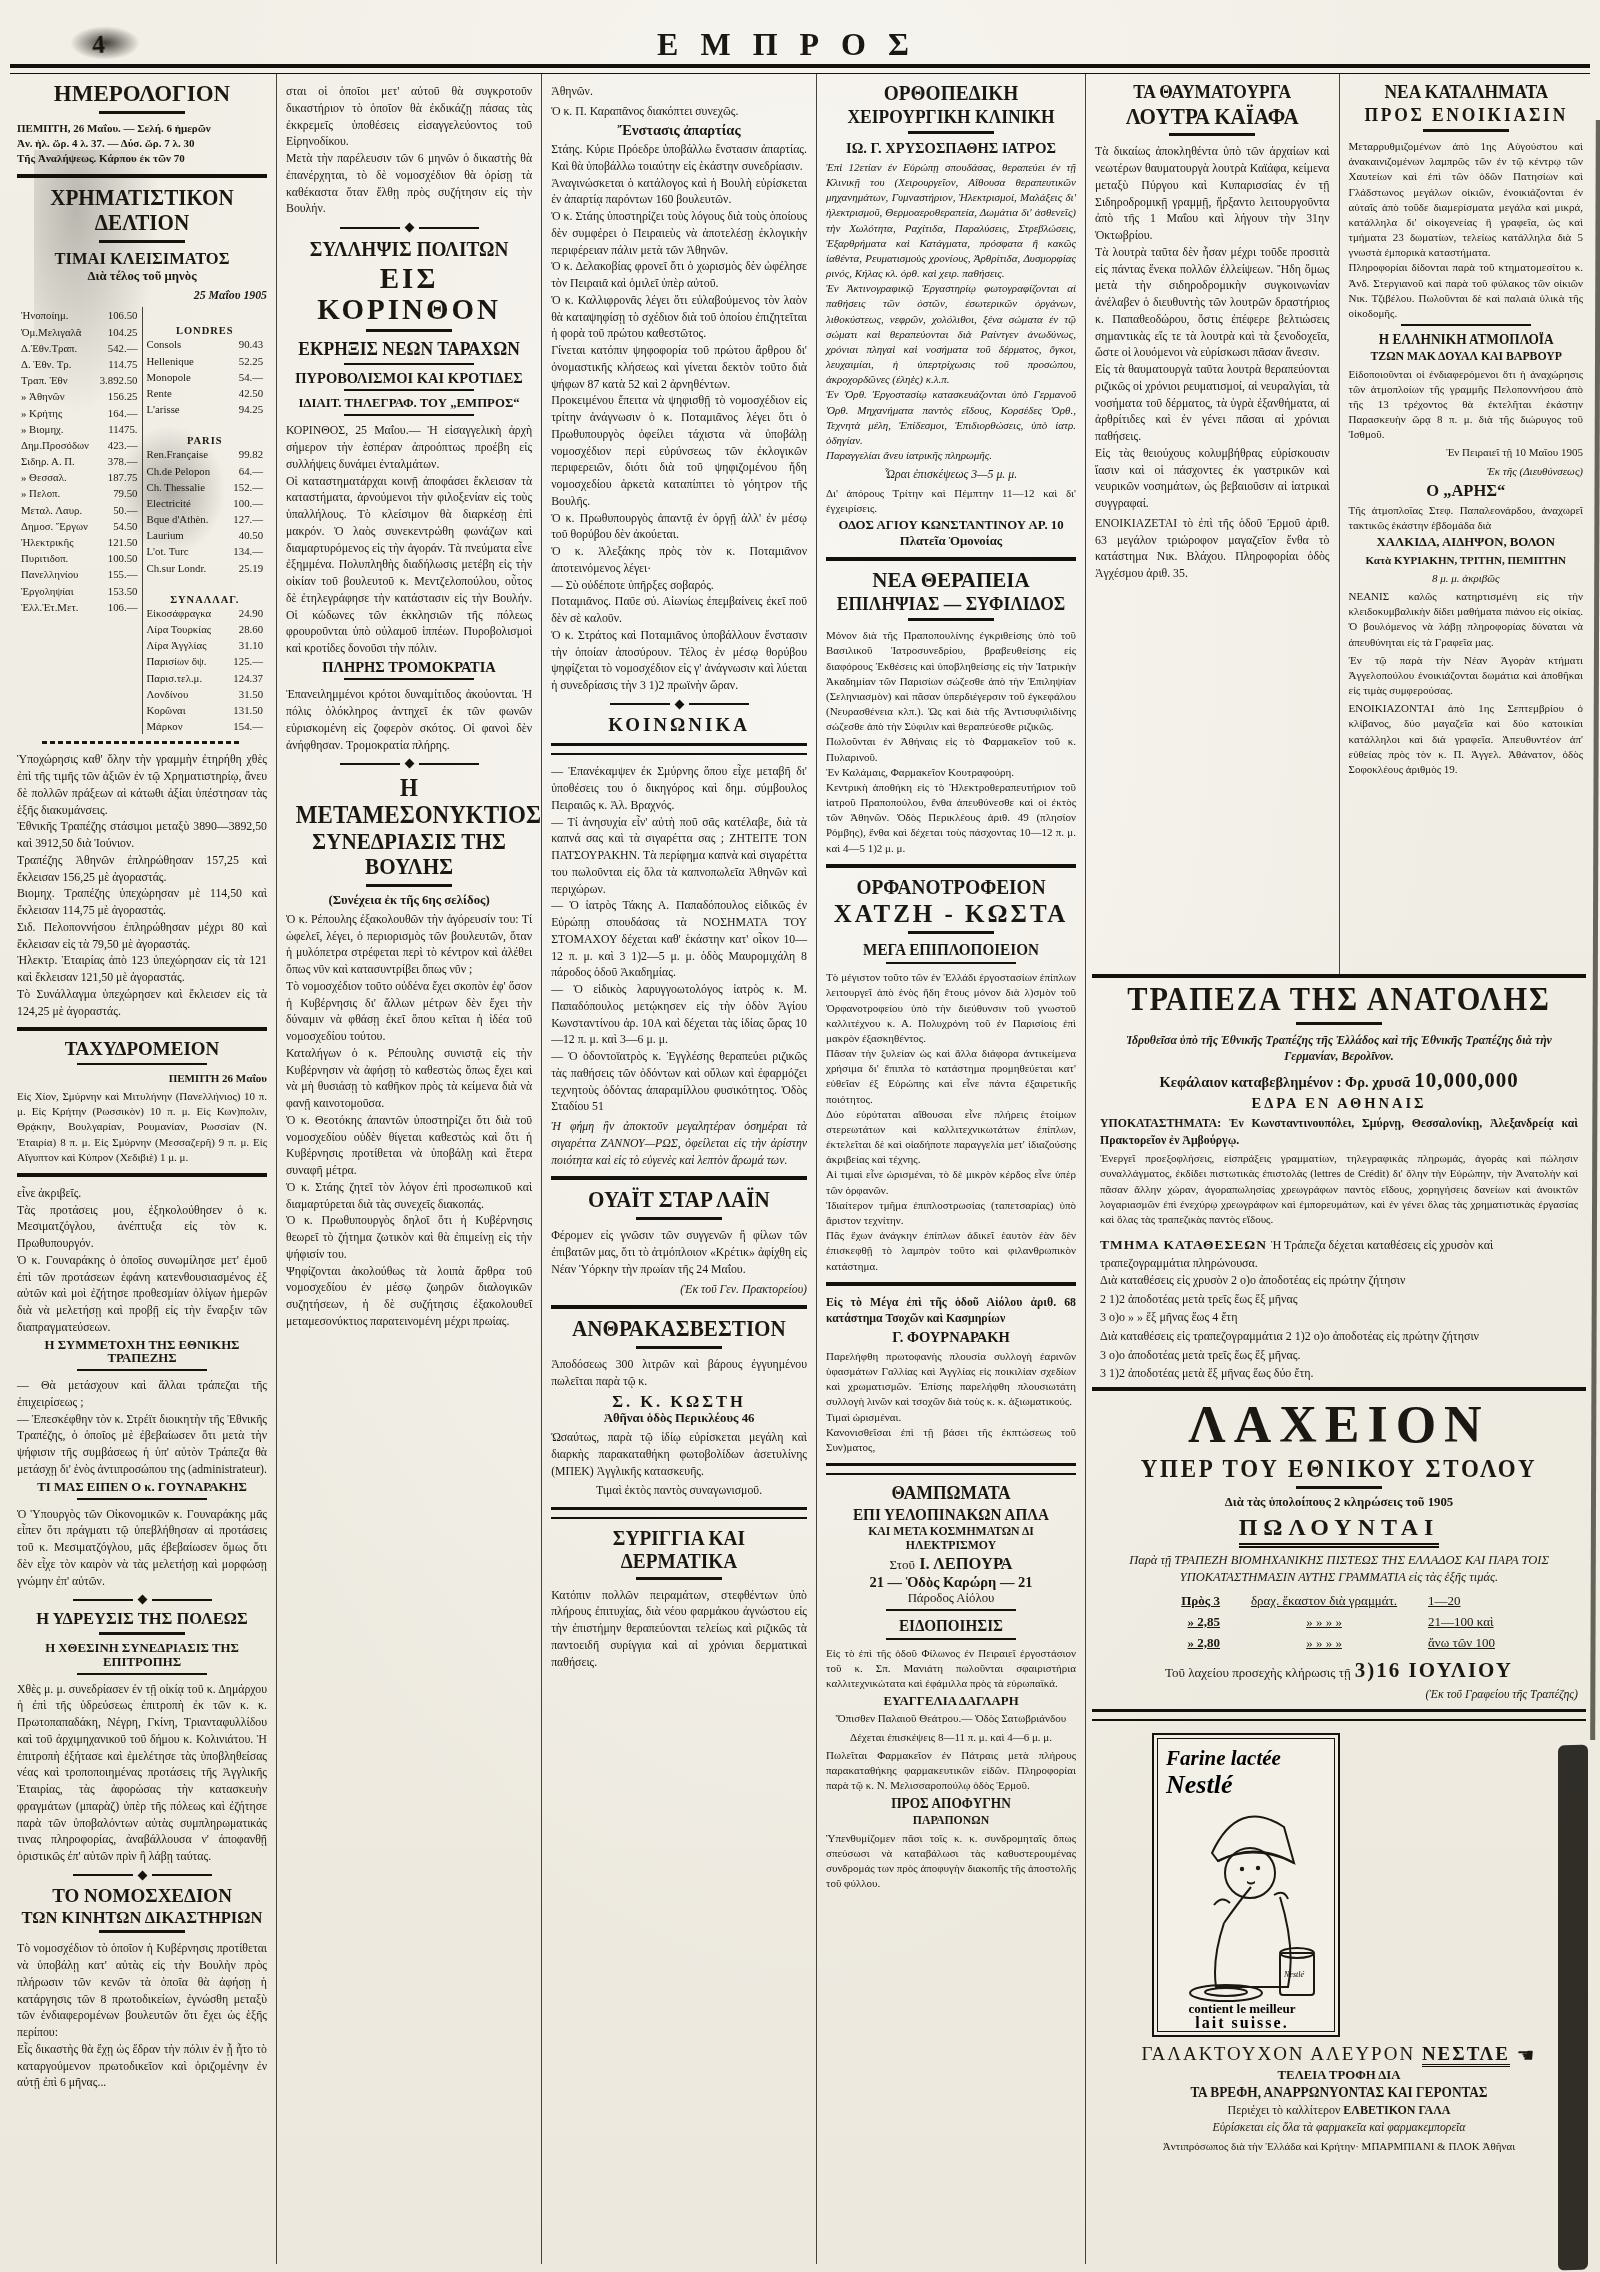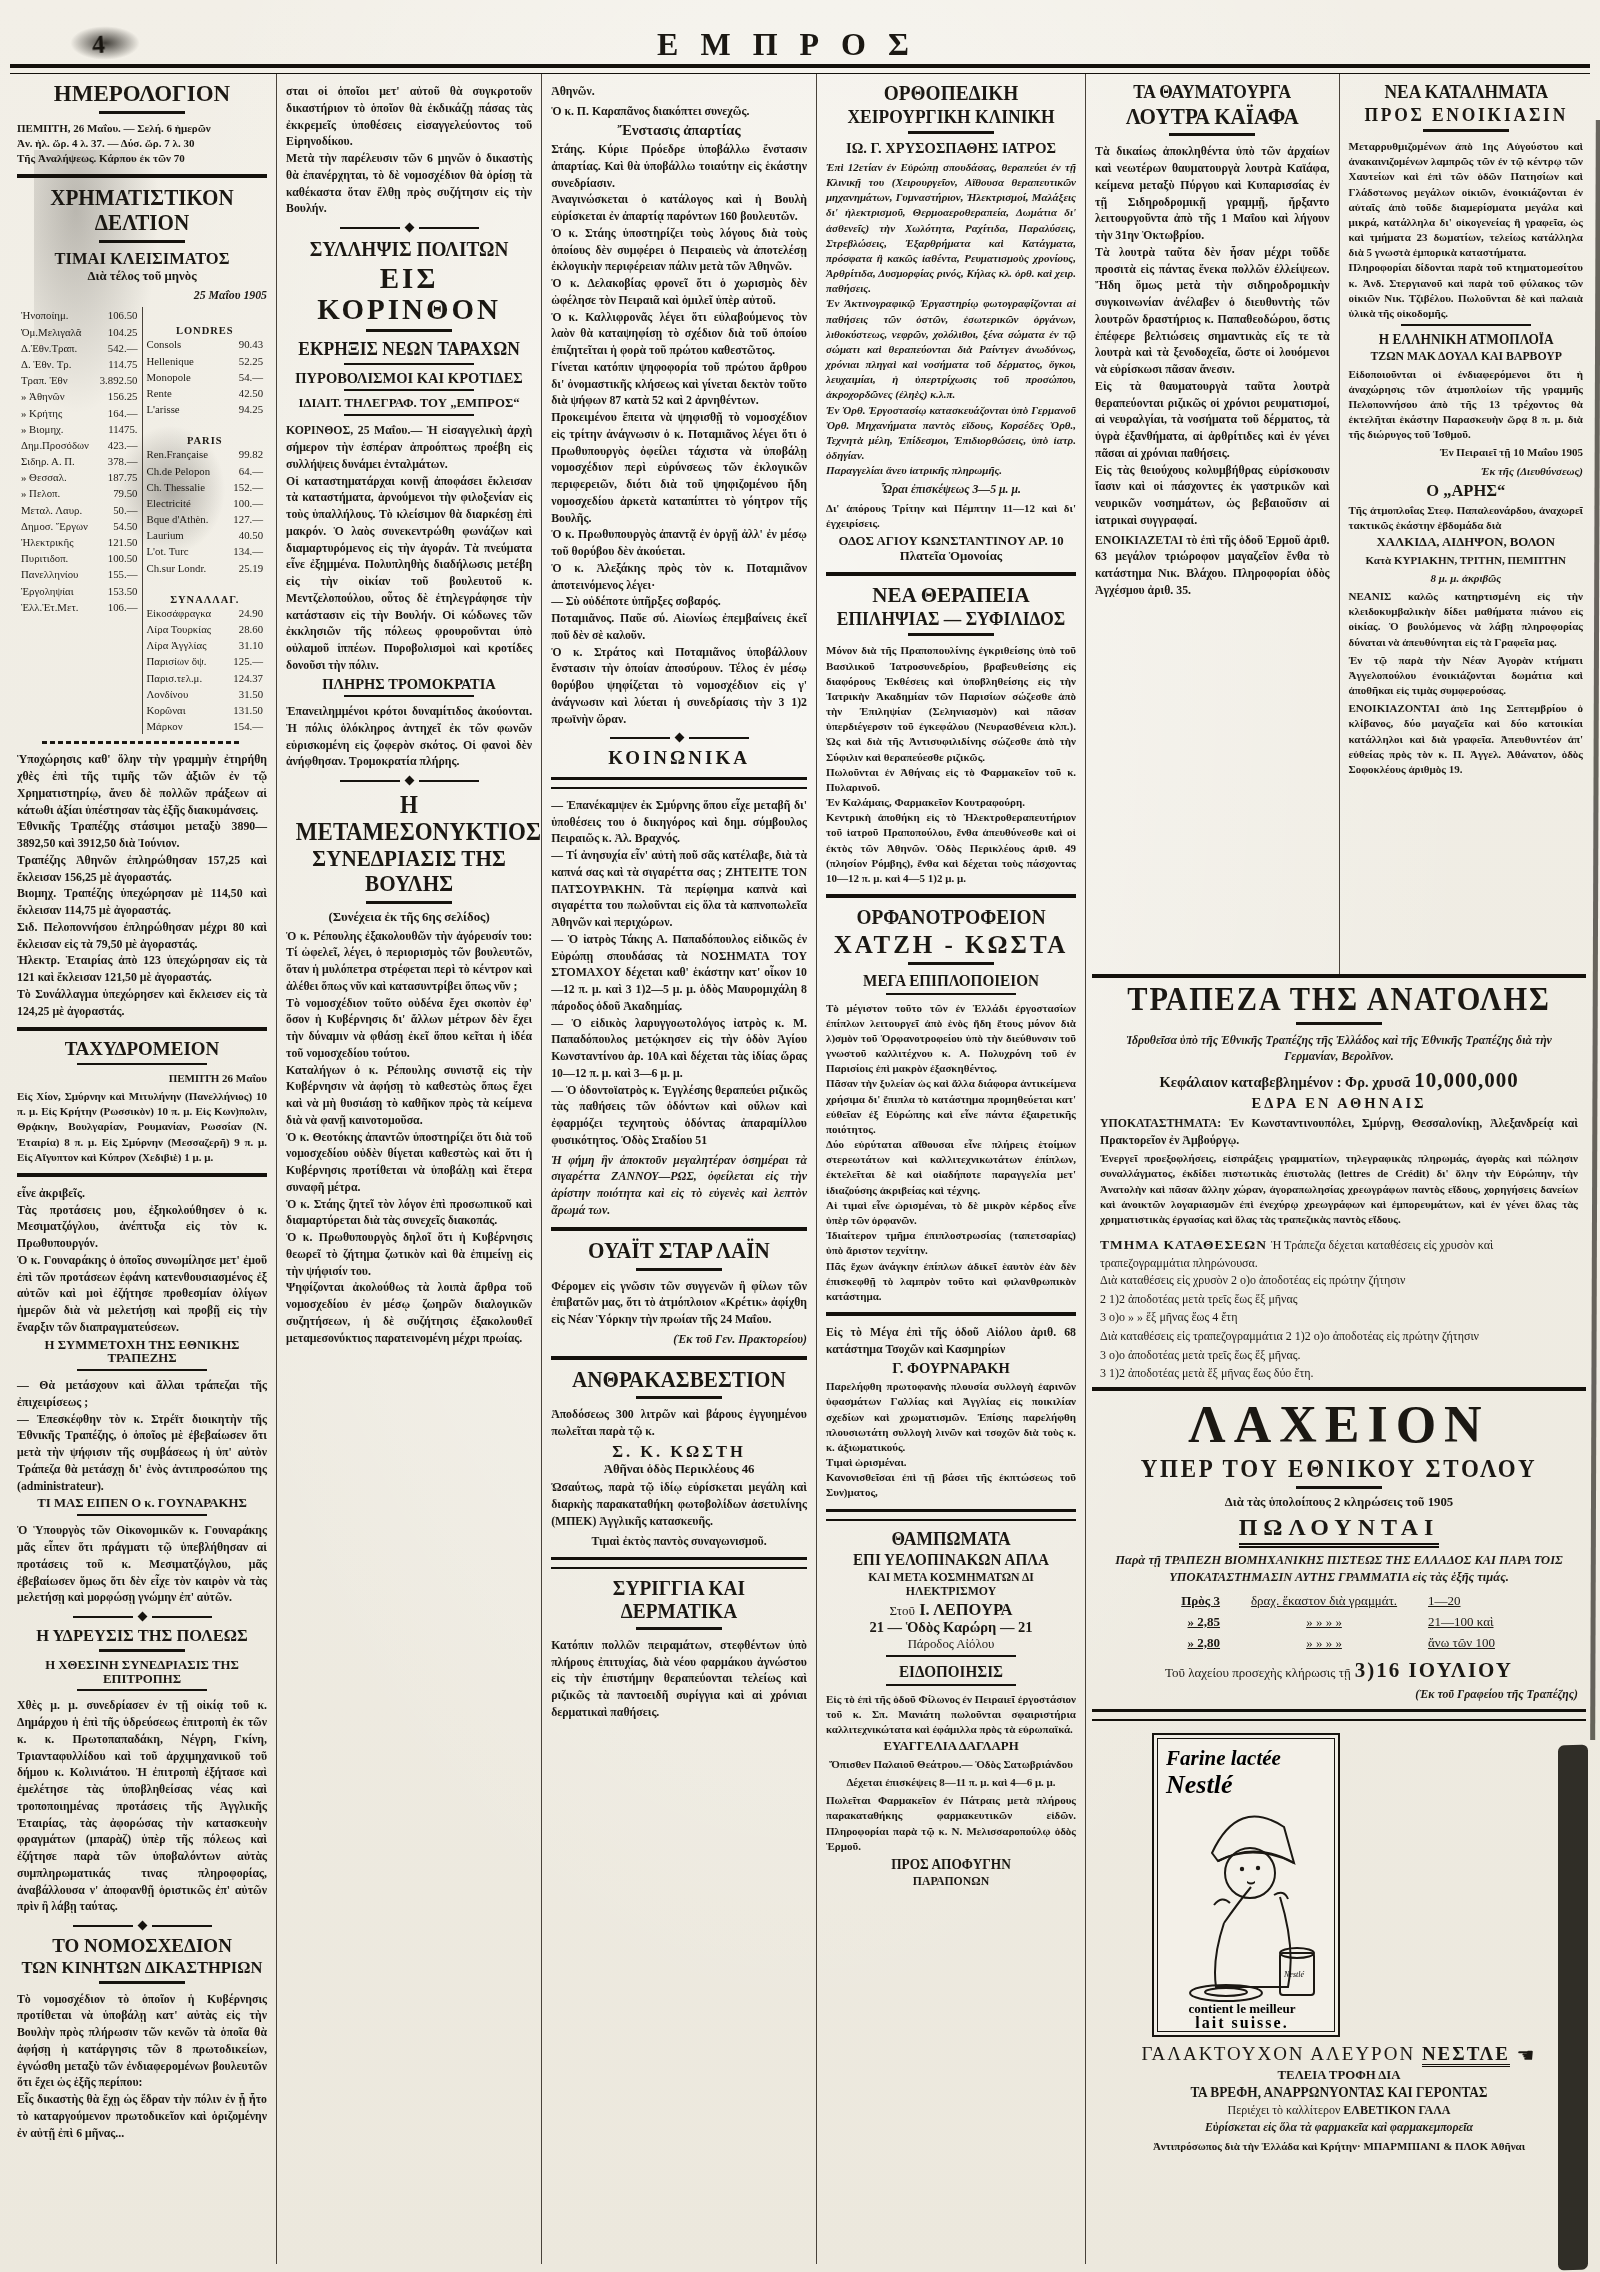--- a/index.html
+++ b/index.html
@@ -32,21 +32,21 @@
   .s13{font-size:12.8px;}
   .cond{transform:scaleX(.92);transform-origin:center;}
   .hr1{width:86px;height:3px;background:#16130e;margin:4px auto 7px;}
   .hr2{width:130px;height:2px;background:#16130e;margin:3px auto 6px;}
   .orn{display:flex;align-items:center;justify-content:center;gap:6px;margin:7px 0;}
   .orn .l{width:60px;height:2px;background:#16130e;}
   .orn .d{width:7px;height:7px;background:#16130e;transform:rotate(45deg);}
   .rule{height:4px;background:#14110c;margin:8px 0;}
   .ruleD{height:7px;border-top:3px solid #14110c;border-bottom:2px solid #14110c;margin:8px 0;}
   .wav{height:3px;margin:7px auto;width:80%;background:repeating-linear-gradient(90deg,#1b1813 0 5px,transparent 5px 8px);}
-  .bd{font-size:11.8px;line-height:1.42;text-align:justify;white-space:pre-line;margin:3px 0;font-weight:bold;}
+  .bd{font-size:11.8px;line-height:1.42;text-align:justify;white-space:pre-line;margin:3px 0;}
   .bds{font-size:11px;line-height:1.38;}
   .it{font-style:italic;}
   .ctr{text-align:center;}
   .rt{text-align:right;}
   .bold{font-weight:bold;}
   .fin{display:flex;font-size:10.8px;margin-top:4px;}
   .fin .half{flex:1;padding:0 4px;}
   .fin .half:first-child{border-right:1px solid #49423a;}
   .finhdr{text-align:center;font-weight:bold;font-size:10.5px;letter-spacing:1px;margin-top:18px;}
   .trow{display:flex;justify-content:space-between;line-height:1.5;}
@@ -453,20 +453,21 @@
       <div class="hr2"></div>
       <div class="dhead s17 cond">ΕΙΔΟΠΟΙΗΣΙΣ</div>
       <div class="hr2"></div>
       <div class="bd bds">Εἰς τὸ ἐπὶ τῆς ὁδοῦ Φίλωνος ἐν Πειραιεῖ ἐργοστάσιον τοῦ κ. Σπ. Μανιάτη πωλοῦνται σφαιριστήρια καλλιτεχνικώτατα καὶ ἐφάμιλλα πρὸς τὰ εὐρωπαϊκά.</div>
       <div class="dhead s13">ΕΥΑΓΓΕΛΙΑ ΔΑΓΛΑΡΗ</div>
       <div class="bd bds ctr">Ὄπισθεν Παλαιοῦ Θεάτρου.— Ὁδὸς Σατωβριάνδου</div>
       <div class="bd bds ctr">Δέχεται ἐπισκέψεις 8—11 π. μ. καὶ 4—6 μ. μ.</div>
       <div class="bd bds">Πωλεῖται Φαρμακεῖον ἐν Πάτραις μετὰ πλήρους παρακαταθήκης φαρμακευτικῶν εἰδῶν. Πληροφορίαι παρὰ τῷ κ. Ν. Μελισσαροπούλῳ ὁδὸς Ἑρμοῦ.</div>
       <div class="dhead s15 cond">ΠΡΟΣ ΑΠΟΦΥΓΗΝ</div>
       <div class="dhead s13 cond">ΠΑΡΑΠΟΝΩΝ</div>
+      <div class="bd bds">Ὑπενθυμίζομεν πᾶσι τοῖς κ. κ. συνδρομηταῖς ὅπως σπεύσωσι νὰ καταβάλωσι τὰς καθυστερουμένας συνδρομάς των πρὸς ἀποφυγὴν διακοπῆς τῆς ἀποστολῆς τοῦ φύλλου.</div>
     </div>
 
     <div class="cright">
       <div class="rtop">
         <div class="c5">
           <div class="dhead s20 cond">ΤΑ ΘΑΥΜΑΤΟΥΡΓΑ</div>
           <div class="dhead s24 cond">ΛΟΥΤΡΑ ΚΑΪΑΦΑ</div>
           <div class="hr1"></div>
           <div class="bd">Τὰ δικαίως ἀποκληθέντα ὑπὸ τῶν ἀρχαίων καὶ νεωτέρων θαυματουργὰ λουτρὰ Καϊάφα, κείμενα μεταξὺ Πύργου καὶ Κυπαρισσίας ἐν τῇ Σιδηροδρομικῇ γραμμῇ, ἤρξαντο λειτουργοῦντα ἀπὸ τῆς 1 Μαΐου καὶ λήγουν τὴν 31ην Ὀκτωβρίου.
 Τὰ λουτρὰ ταῦτα δὲν ἦσαν μέχρι τοῦδε προσιτὰ εἰς πάντας ἕνεκα πολλῶν ἐλλείψεων. Ἤδη ὅμως μετὰ τὴν σιδηροδρομικὴν συγκοινωνίαν ἀνέλαβεν ὁ διευθυντὴς τῶν λουτρῶν δραστήριος κ. Παπαθεοδώρου, ὅστις ἐπέφερε βελτιώσεις σημαντικὰς εἴς τε τὰ λουτρὰ καὶ τὰ ξενοδοχεῖα, ὥστε οἱ λουόμενοι νὰ εὑρίσκωσι πᾶσαν ἄνεσιν.

